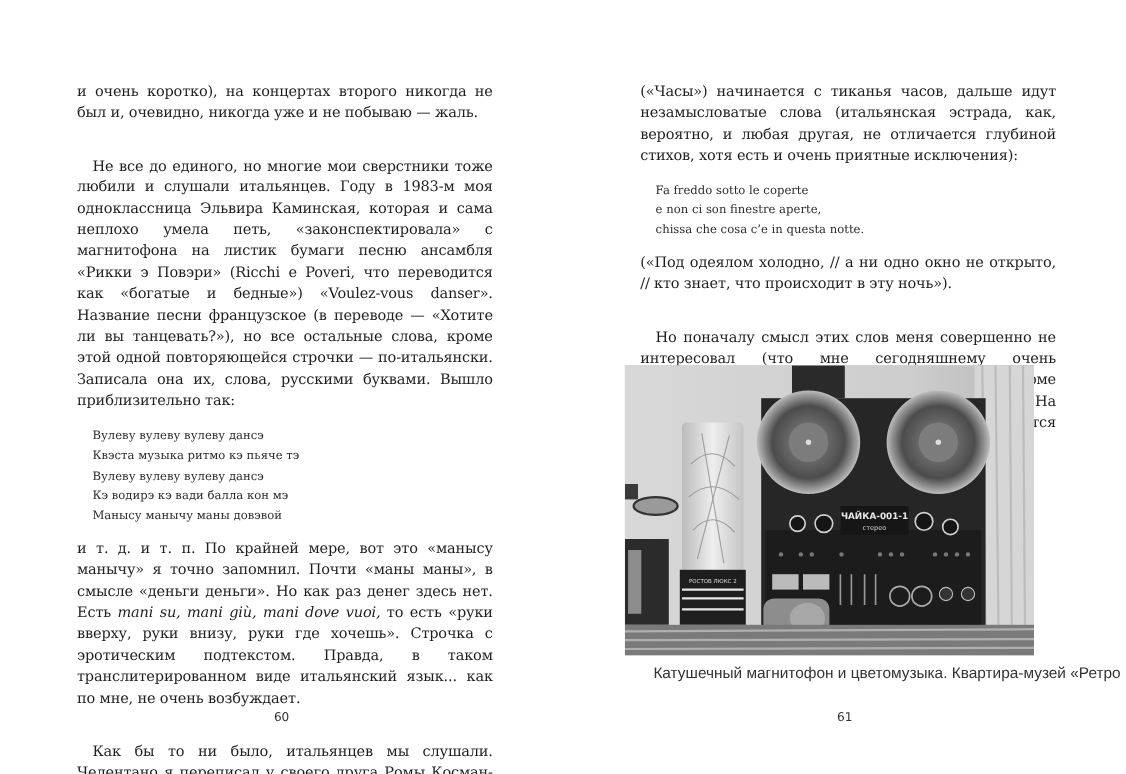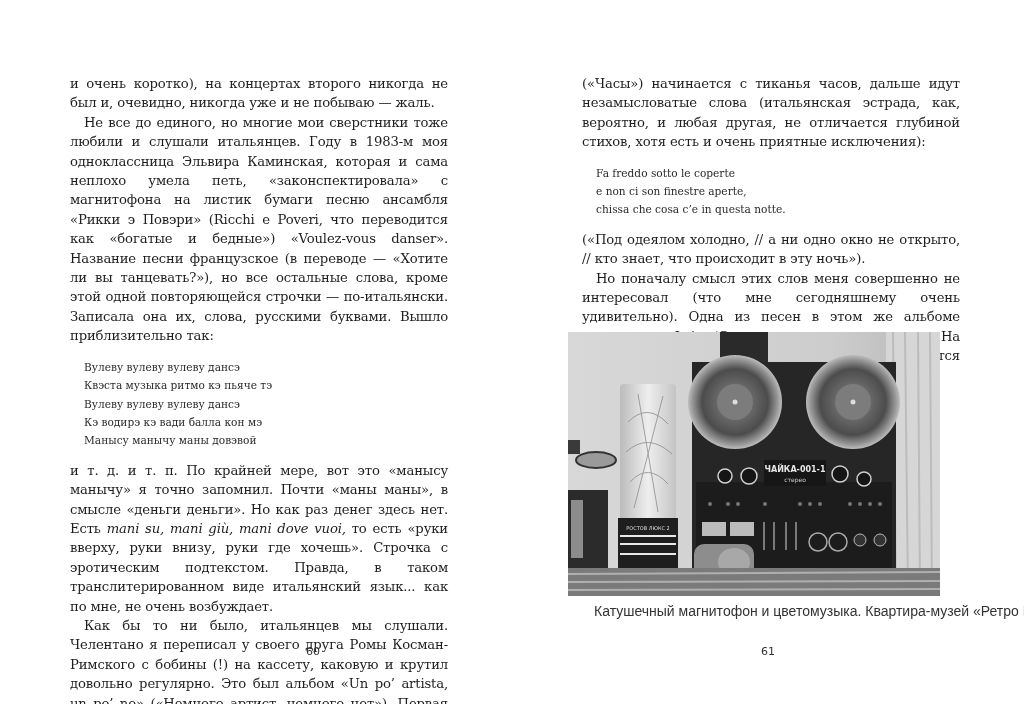--- a/index.html
+++ b/index.html
@@ -1,26 +1,26 @@
 <!DOCTYPE html>
 <html><head>
 <meta charset="utf-8">
 <style>
   html, body { margin:0; padding:0; background:#fff; }
   body { width:1024px; height:704px; position:relative; overflow:hidden;
          font-family:"DejaVu Serif", "Liberation Serif", serif; color:#1e1e1e; }
   .page { position:absolute; top:0; height:704px; }
-  .page.left { left:0; width:512px;padding-left:38px; }
+  .page.left { left:0; width:512px; }
   .page.right { left:512px; width:512px; }
   .col { position:absolute; width:378px; }
   .page.left .col { left:70px; top:74px; }
   .page.right .col { left:70px; top:74px; }
   p.body { margin:0; font-size:13.2px; line-height:19.4px; text-align:justify;
            text-align-last:left; hyphens:manual; letter-spacing:-0.15px; }
-  p.body.indent { text-indent:14px; }
+  p.body.indent { text-indent:14px;margin-top:29px; }
   p.body.flushlast { text-align-last:justify; }
   .verse { margin:12px 0 11px 14px; font-size:10.6px; line-height:18.4px; color:#2a2a2a; }
   .verse div { white-space:nowrap; }
   i { }
   .pnum { position:absolute; top:645px; width:100%; text-align:center;
           font-family:"DejaVu Sans", sans-serif; font-size:11px; color:#333; }
   .photo { position:absolute; left:56px; top:332px; width:372px; height:264px;
            background:#cfcfcf; overflow:hidden; }
   .caption { position:absolute; left:66px; top:603px; width:390px;
              font-family:"Liberation Sans", sans-serif; font-size:14px; color:#333; white-space:nowrap;margin-left:16px; }

